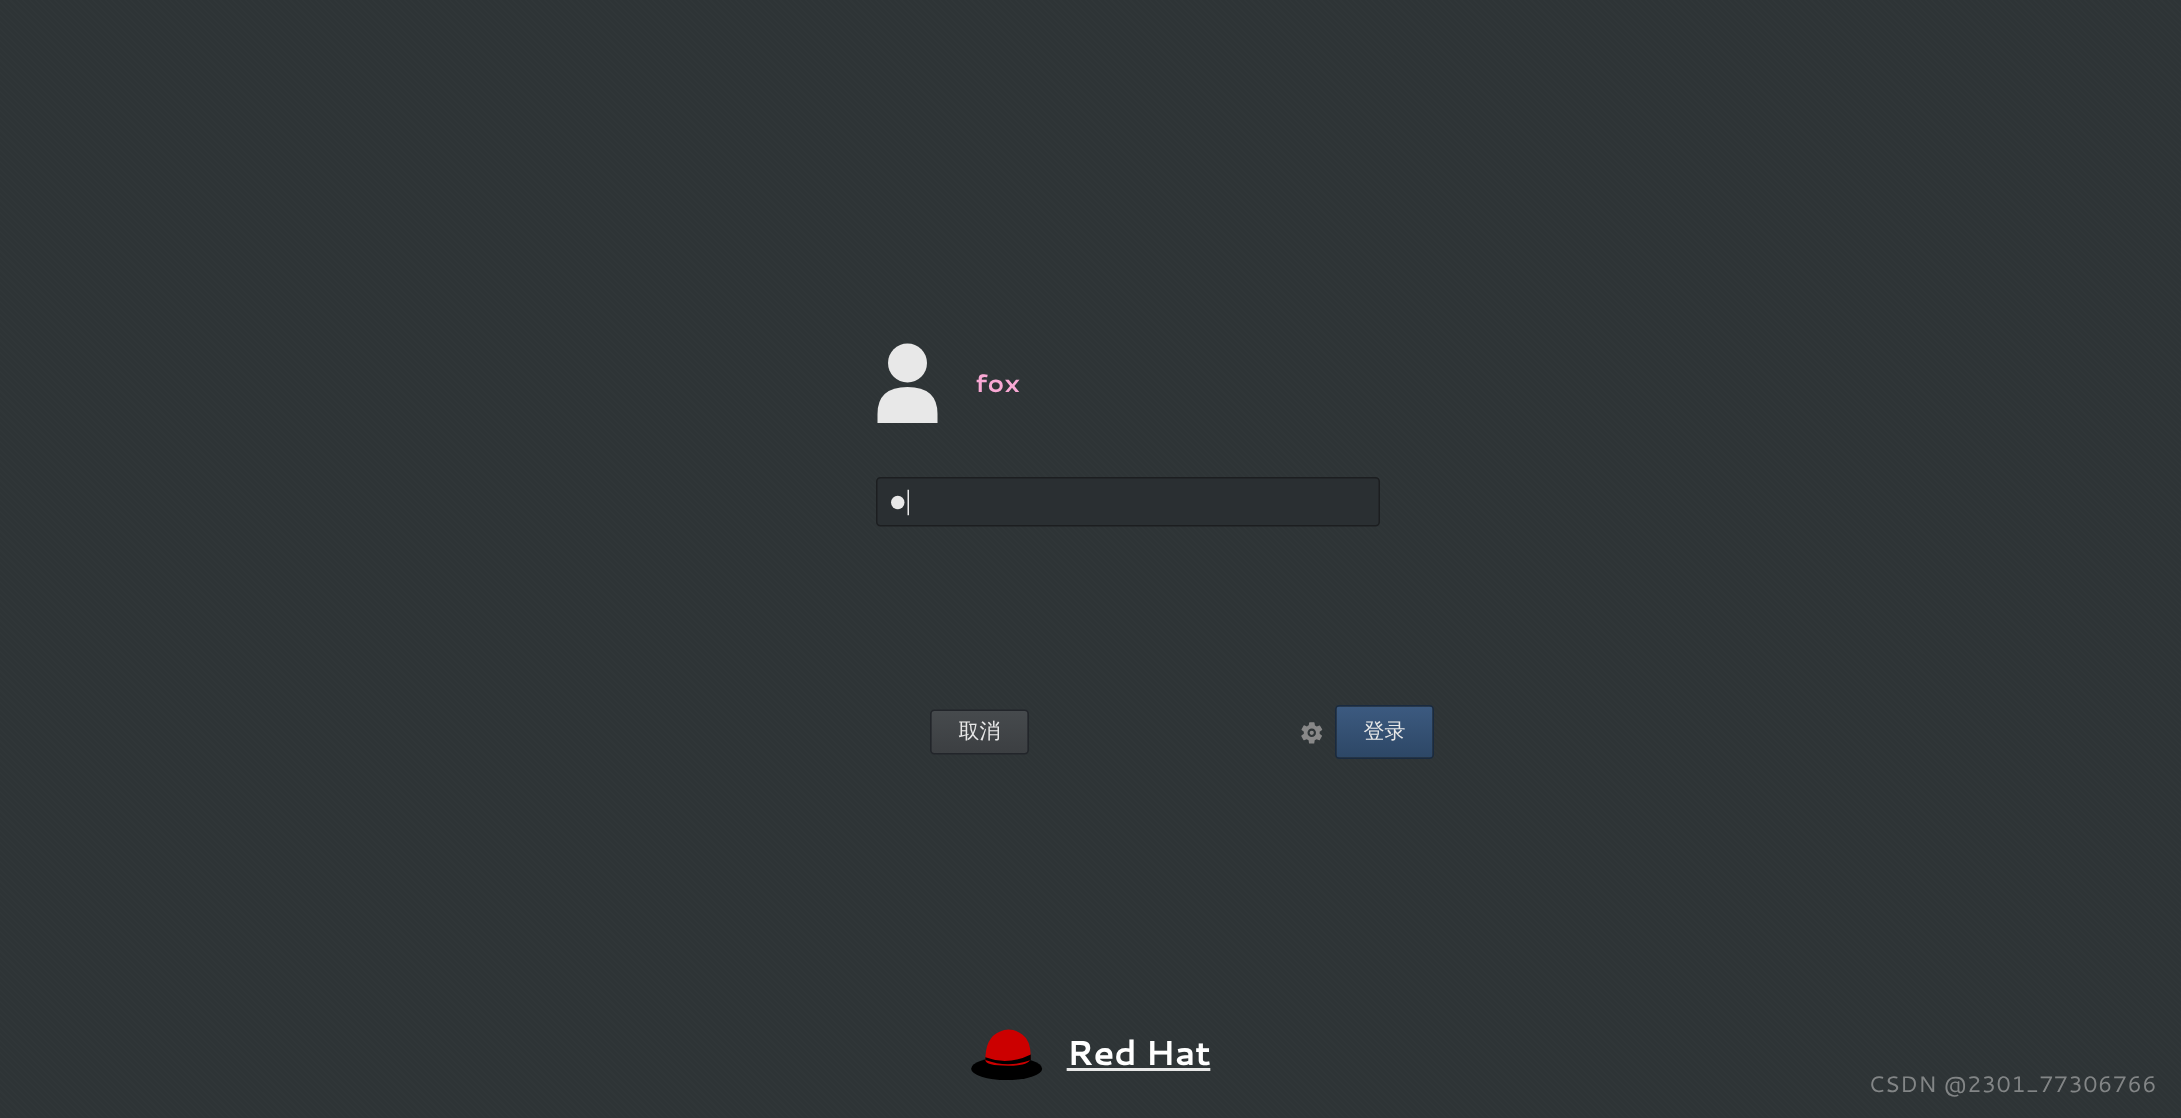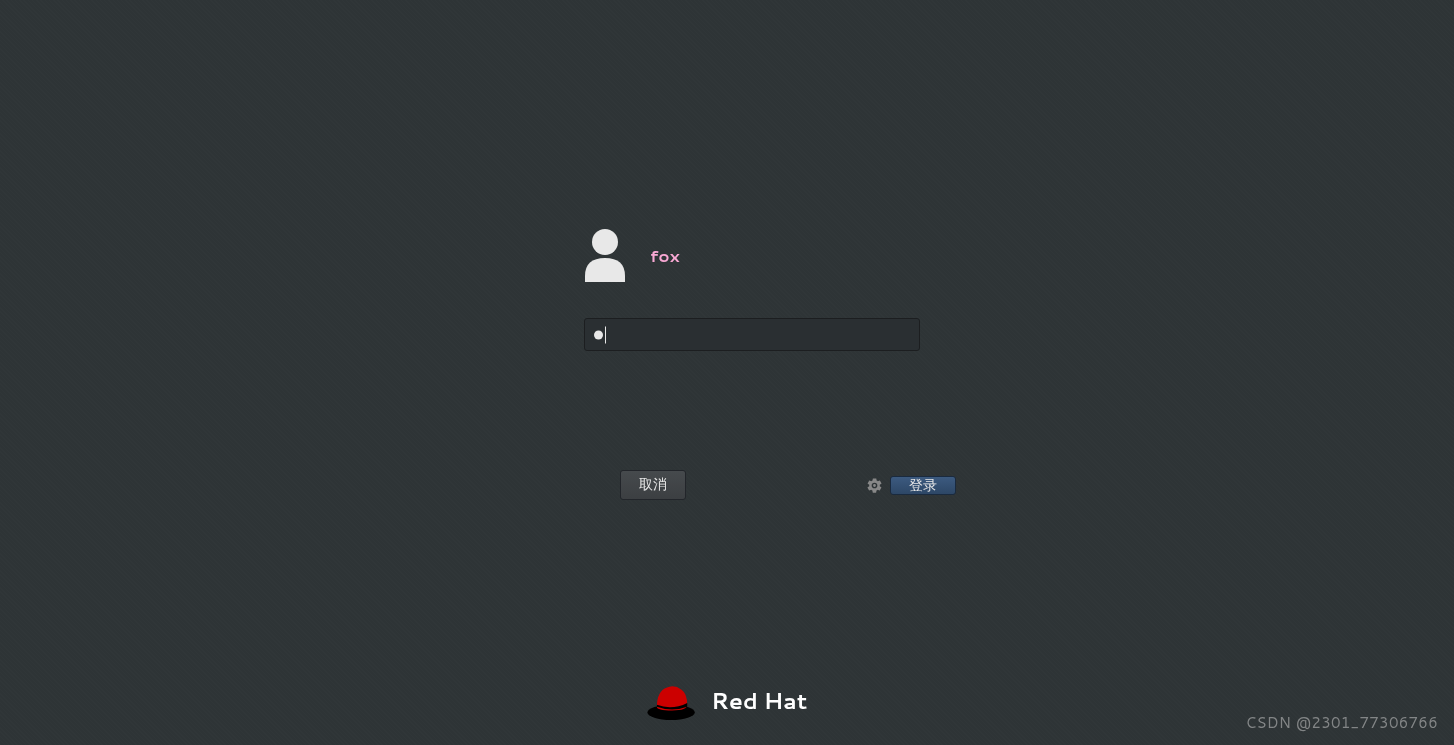--- a/index.html
+++ b/index.html
@@ -138,36 +138,38 @@
       align-items: center;
       justify-content: center;
     }
     
     .gear-btn svg {
       fill: #888;
     }
     
     .btn-login {
       width: 66px;
-      height: 19px;
+      height: 36px;
       background: linear-gradient(to bottom, #3c5a80, #2d4766);
       border: 1px solid #1a2a3e;
       border-radius: 3px;
       color: #e8e8e8;
       font-size: 14px;
       cursor: pointer;
     }
     
     .redhat-logo {
       position: absolute;
       left: 50%;
       transform: translateX(-50%);
       top: 684px;
       display: flex;
+      align-items: center;
       gap: 16px;
+      text-decoration: underline;
     }
     
     .redhat-hat {
       width: 48px;
       height: 36px;
     }
     
     .redhat-text {
       font-size: 23px;
       font-weight: bold;

